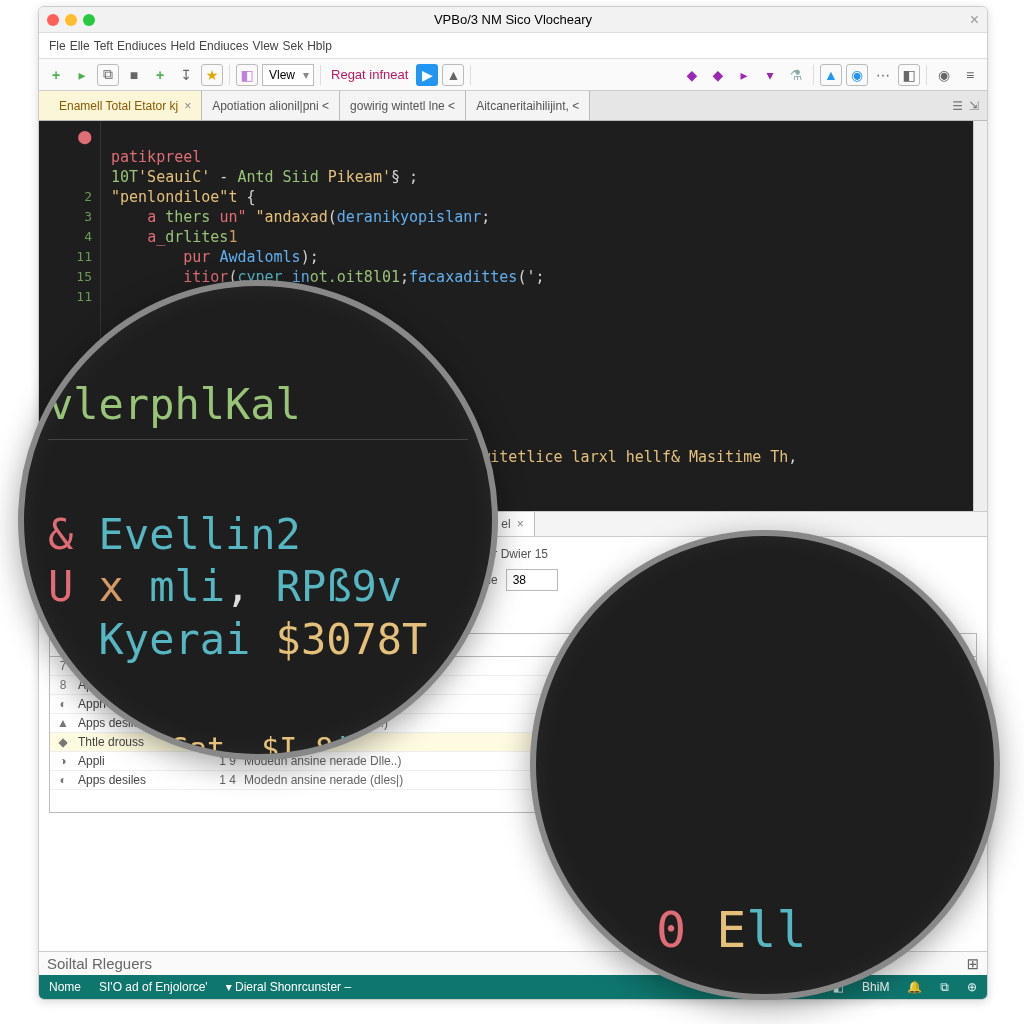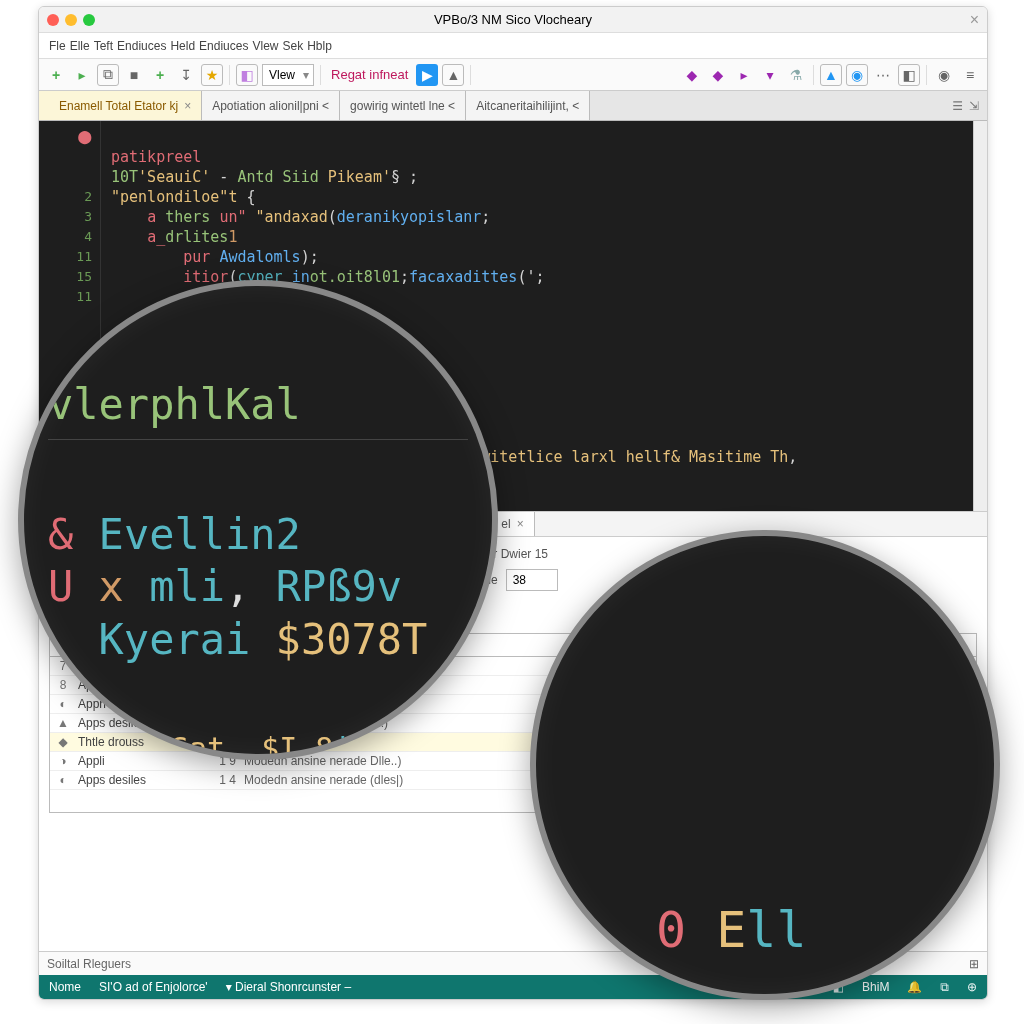--- a/index.html
+++ b/index.html
@@ -40,21 +40,21 @@
 .panel-form{padding:10px 14px;background:#fff;display:flex;flex-direction:column;gap:8px;}
 .formrow{display:flex;align-items:center;gap:8px;}
 .formrow label{color:#555;}
 .formrow input{border:1px solid #bbb;height:22px;padding:0 6px;font-size:12px;}
 .btn{border:1px solid #aaa;background:linear-gradient(#fff,#eee);height:24px;padding:0 12px;border-radius:3px;font-size:12px;}
 .listhdr{border:1px solid #bbb;background:#fff;padding:4px 8px;font-size:12px;color:#666;margin:0 10px;}
 .list{margin:0 10px;border:1px solid #bbb;border-top:none;height:156px;overflow:hidden;}
 .row{display:flex;align-items:center;gap:8px;padding:2px 6px;border-bottom:1px solid #eee;font-size:12px;color:#444;}
 .row .icon{width:14px;text-align:center;color:#777;}
 .row .c1{width:110px;} .row .c2{width:40px;text-align:right;color:#666;} .row .c3{flex:1;color:#666;}
-.bottombar{margin-top:auto;height:24px;border-top:1px solid #ccc;background:#fafafa;display:flex;align-items:center;padding:0 8px;font-size:12px;color:#666;}
+.bottombar{margin-top:auto;height:24px;border-top:1px solid #ccc;background:#fafafa;display:flex;align-items:center;padding:0 8px;font-size:15px;color:#666;}
 .status{height:24px;background:#0f766e;color:#fff;display:flex;align-items:center;padding:0 10px;font-size:12px;gap:18px;}
 .status .spacer{flex:1;}
 .sicon{opacity:.9;}
 
 .lens{position:absolute;border-radius:50%;border:6px solid #888;background:#1e1e1e;overflow:hidden;box-shadow:0 8px 30px rgba(0,0,0,.35), inset 0 0 30px rgba(255,255,255,.05);}
 .lens1{top:280px;left:18px;width:480px;height:480px;}
 .lens2{top:530px;left:530px;width:470px;height:470px;}
 .lens .big{font-family:"Consolas","Menlo",monospace;font-size:42px;line-height:1.25;padding:40px 24px;color:#ddd;white-space:pre;}
 .lens .big .r{color:#e06c75;} .lens .big .g{color:#98c379;} .lens .big .y{color:#e5c07b;margin-top:28px;}
 .lens .big .c{color:#56b6c2;text-align:center;} .lens .big .o{color:#d19a66;}

